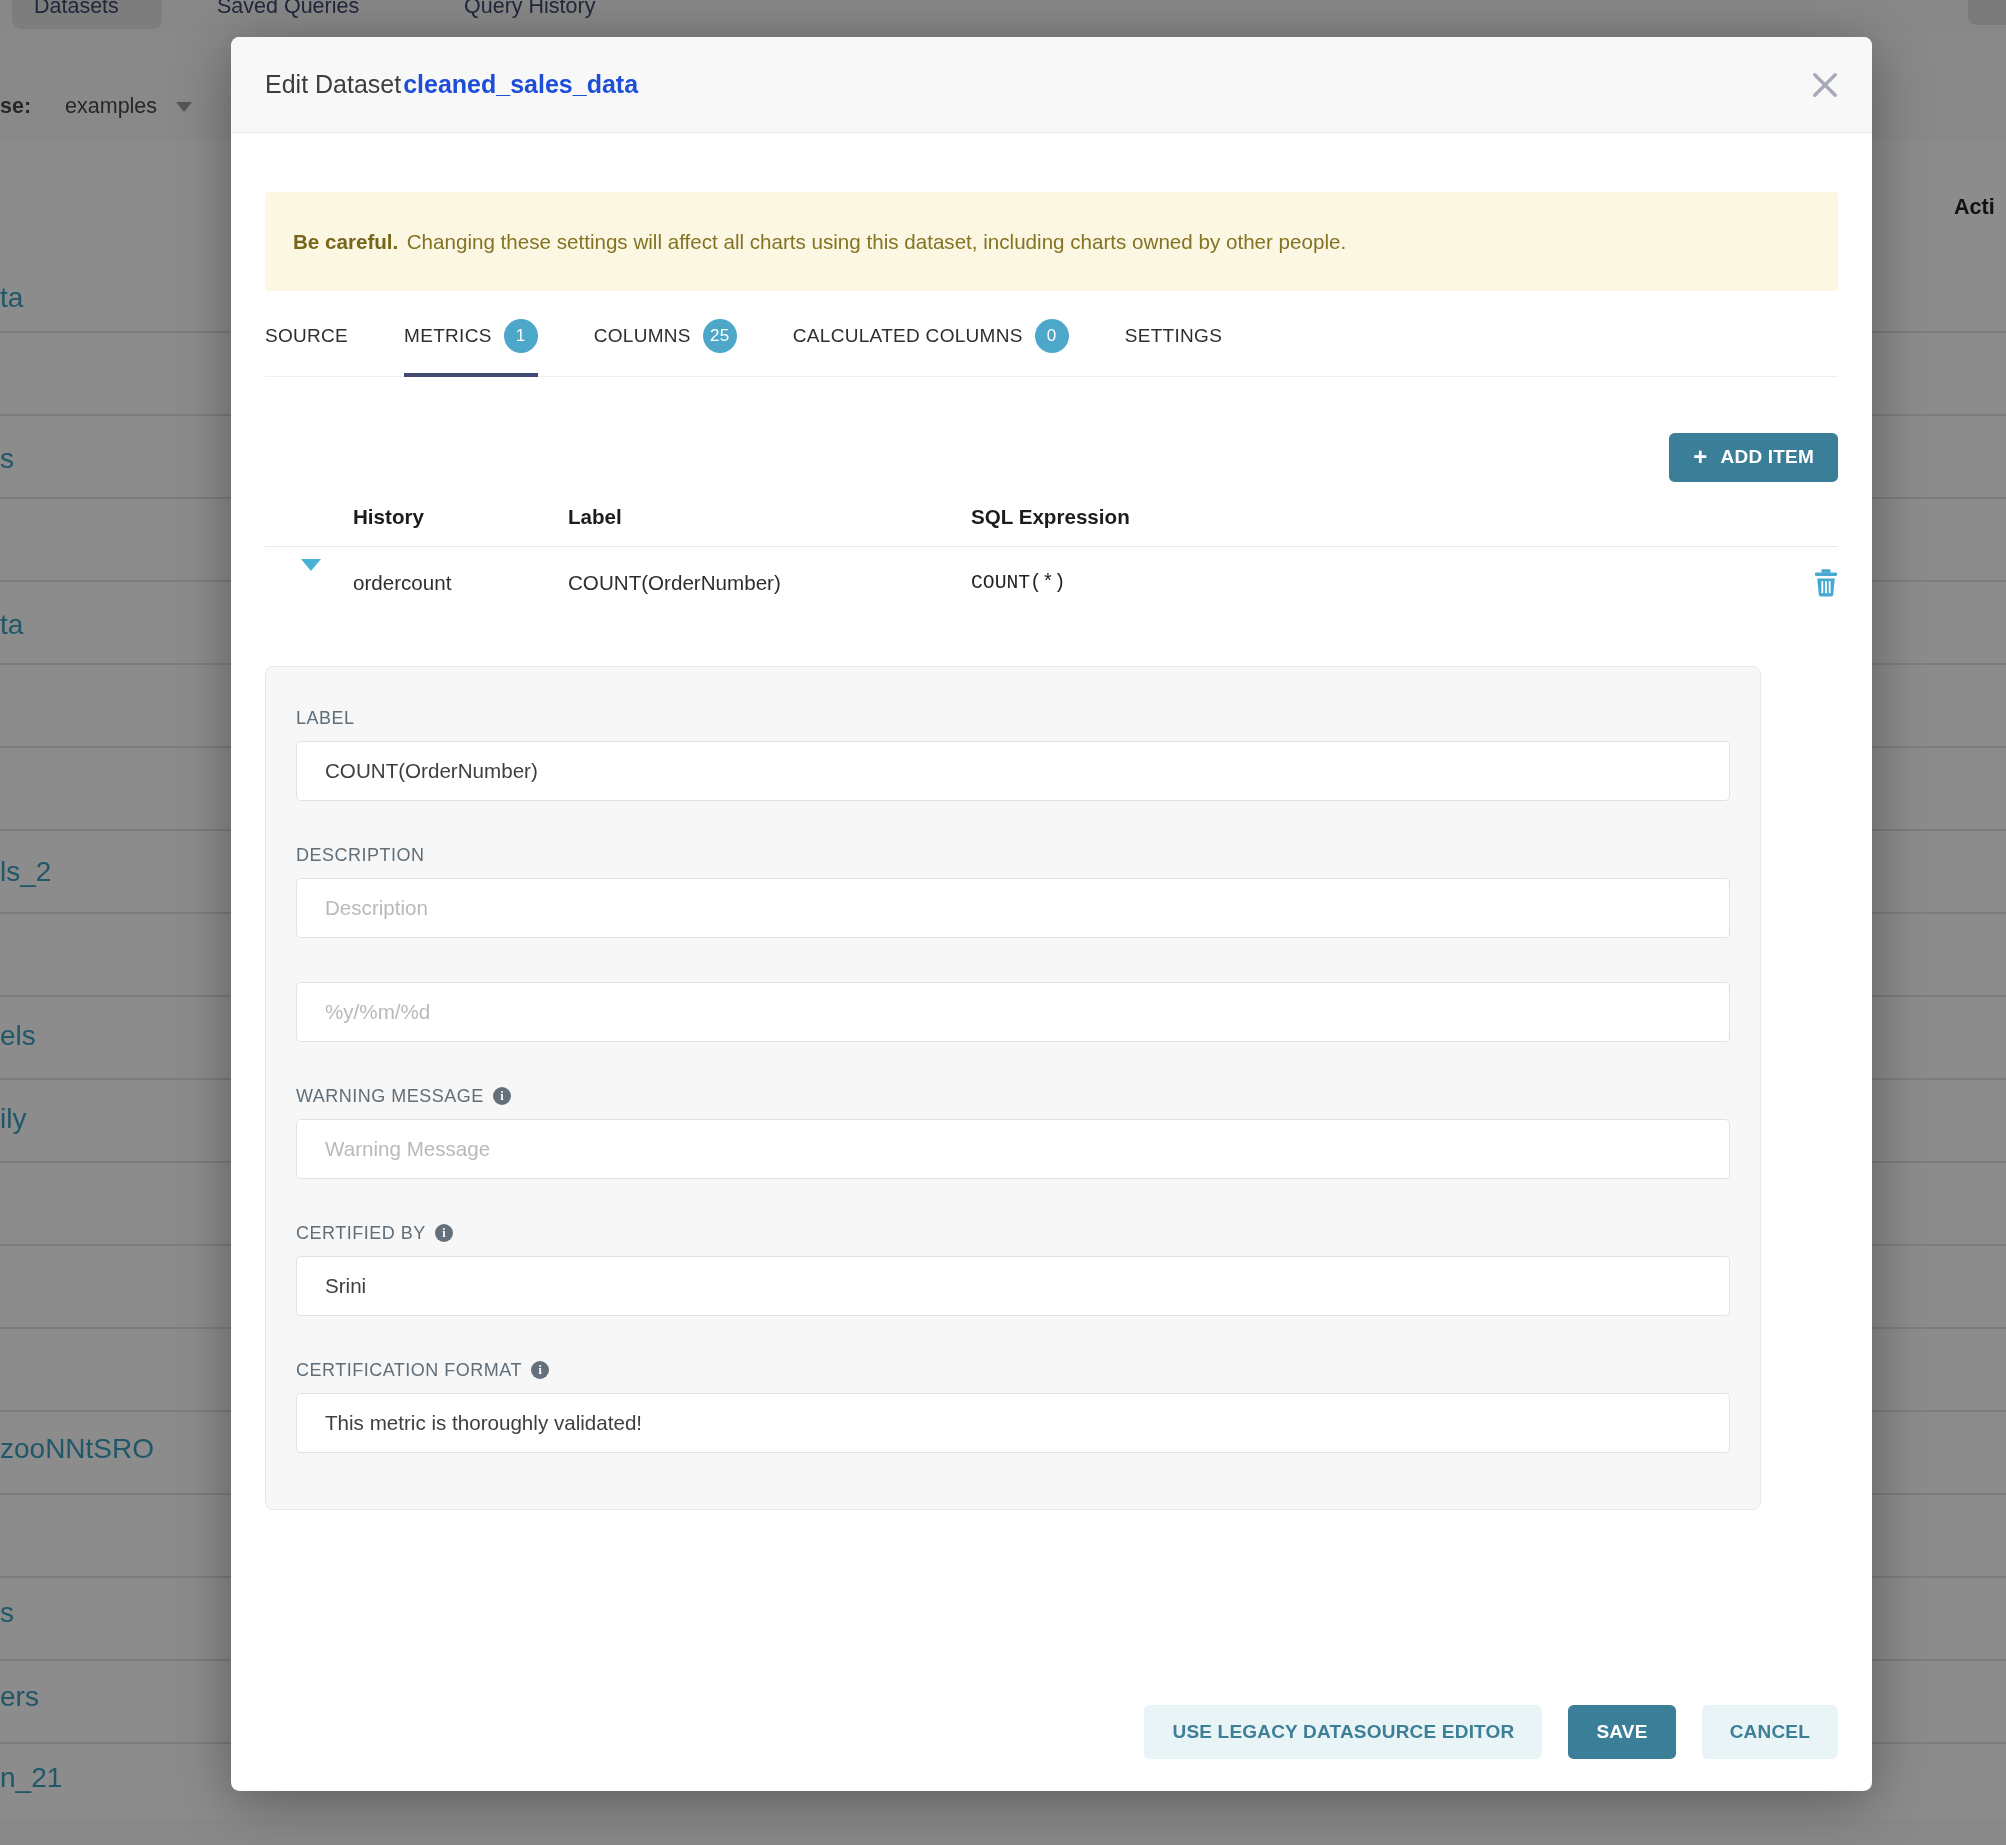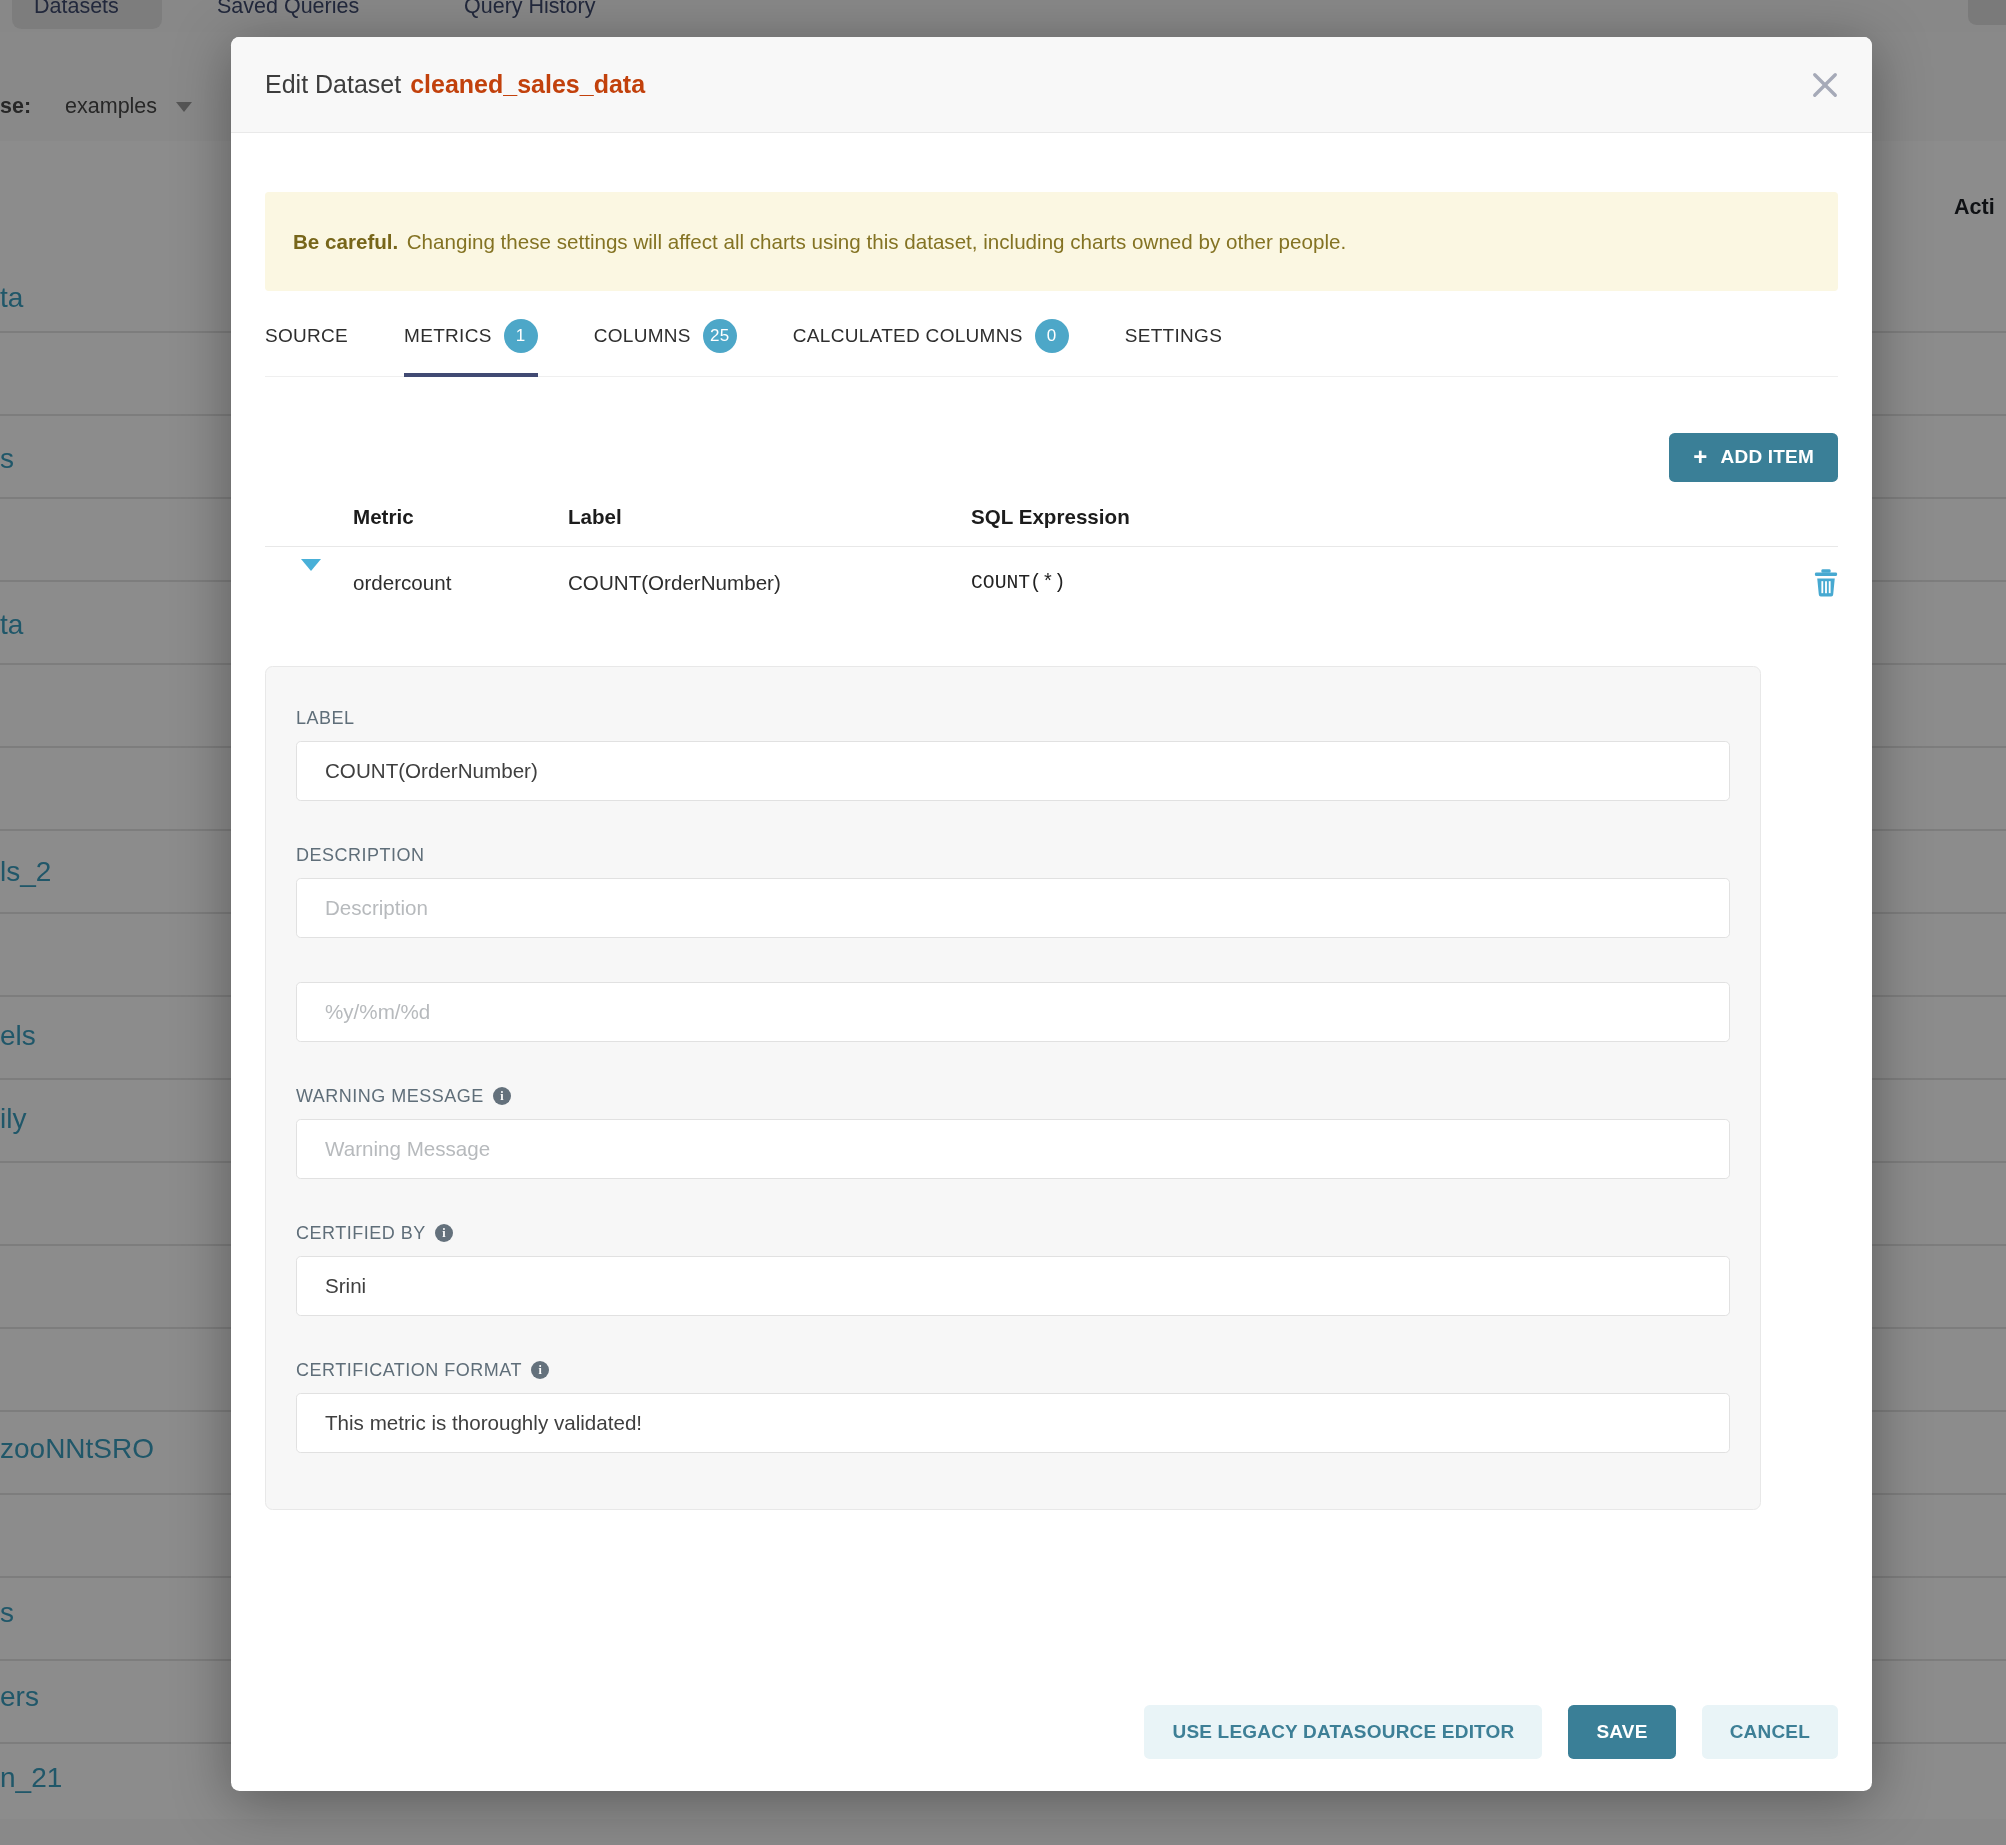--- a/index.html
+++ b/index.html
@@ -27,21 +27,21 @@
   
   .overlay { position:absolute; inset:0; background:rgba(0,0,0,0.45); }
 
   
   .modal { position:absolute; left:231px; top:37px; width:1641px; height:1754px;
     background:#ffffff; border-radius:8.4px; box-shadow:0 9.4px 56px rgba(0,0,0,0.35); }
   .modal-header { position:relative; height:96px; background:#f8f8f8;
     border-bottom:0.9px solid #e9e9e9; border-radius:8.4px 8.4px 0 0;
     display:flex; align-items:center; padding:0 34px; }
   .modal-title { font-size:25px; color:#3d3d3d; }
-  .modal-title b { color:#c2410c; font-weight:700; margin-left:9px; }
+  .modal-title b { color:#1d4ed8; font-weight:700; margin-left:2px; }
   .modal-close { position:absolute; right:28px; top:28px; width:39px; height:39px;
     display:flex; align-items:center; justify-content:center; cursor:pointer; background:none; border:none; }
   .modal-body { padding:0 34px; position:relative; height:1626px; }
 
   .warn-banner { margin-top:59px; height:99px; background:#fbf7e2; border-radius:3.7px;
     display:flex; align-items:center; padding:0 28px; font-size:20.6px; color:#847323; }
   .warn-banner b { color:#77661a; font-weight:700; margin-right:8.4px; }
 
   .tabs { display:flex; gap:56px; margin-top:15px; border-bottom:1.9px solid #efefef; }
   .tab { position:relative; display:flex; align-items:center; gap:12px;
@@ -171,21 +171,21 @@
 
     <div class="additem-row">
       <button class="btn-additem">
         <span class="plus">+</span>
         <span>ADD ITEM</span>
       </button>
     </div>
 
     <div class="mtable-head">
       <span></span>
-      <span>Metric</span>
+      <span>History</span>
       <span>Label</span>
       <span>SQL Expression</span>
       <span></span>
     </div>
 
     <div class="mtable-row">
       <span class="cell-caret"><span class="caret-down"></span></span>
       <span>ordercount</span>
       <span>COUNT(OrderNumber)</span>
       <span class="cell-sql">COUNT(*)</span>

